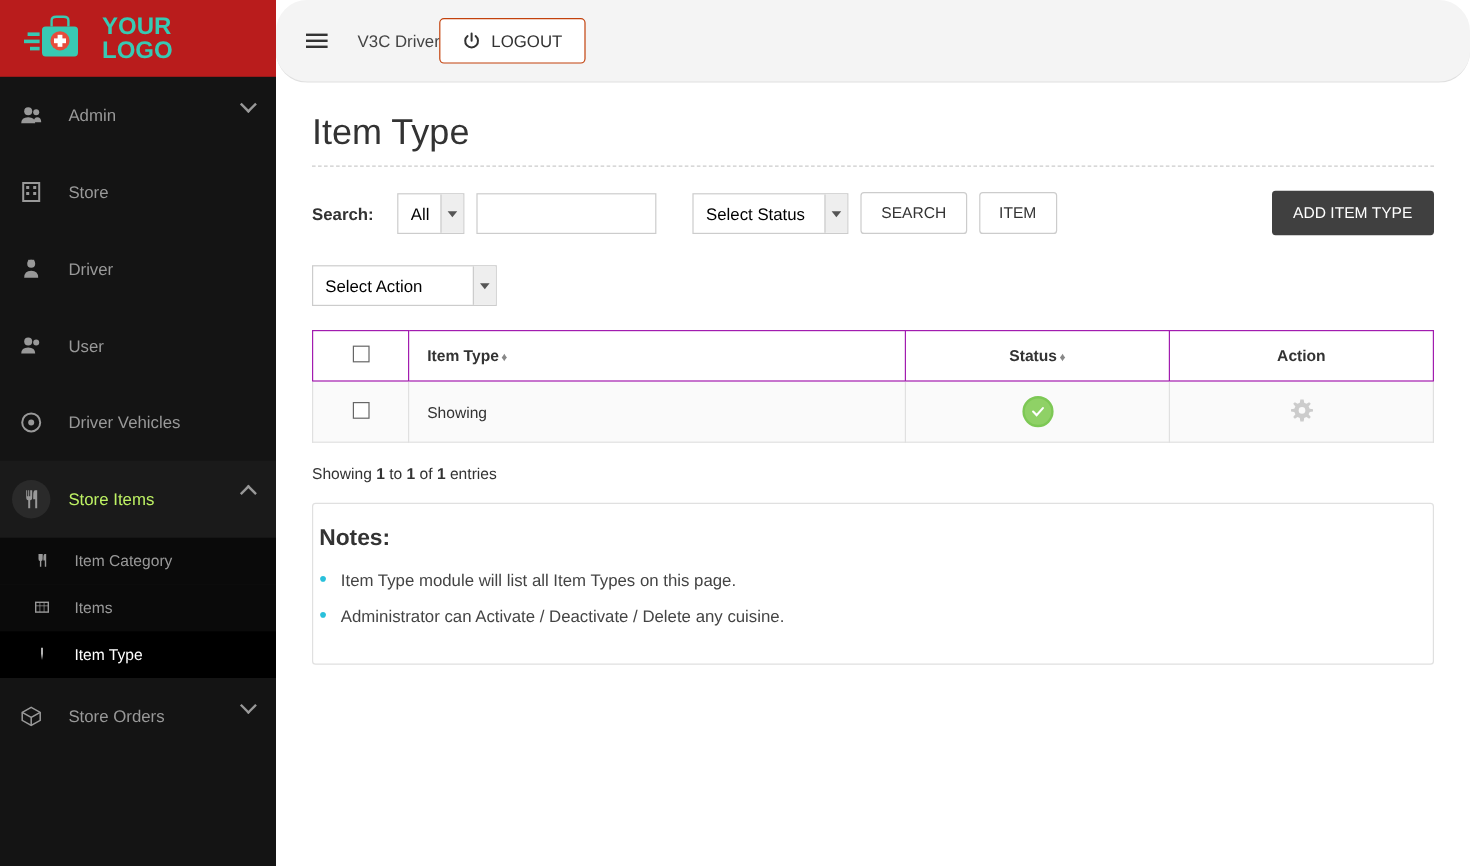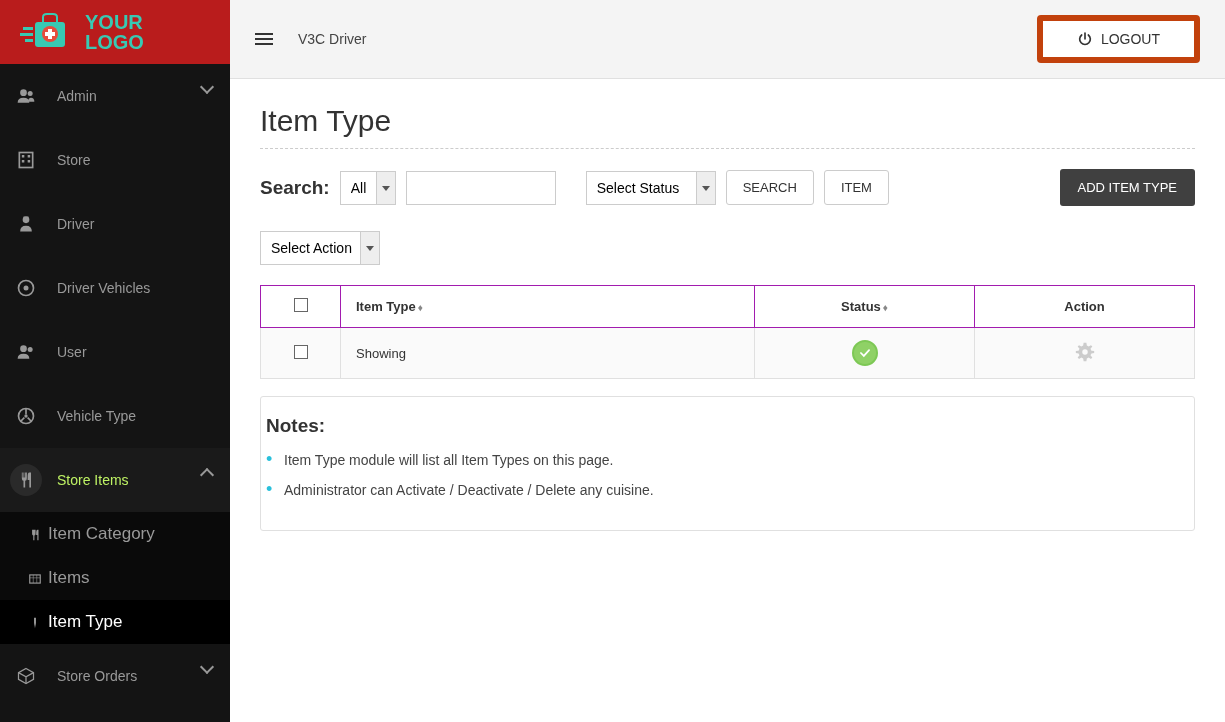--- a/index.html
+++ b/index.html
@@ -8,42 +8,42 @@
 .logo-area { background: #b91c1c; padding: 12px 15px; display: flex; gap: 10px; }
 .logo-icon { width: 60px; height: 40px; display: flex; align-items: center; justify-content: center; }
 .logo-text { color: #38c9b3; font-size: 20px; font-weight: bold; line-height: 1; }
 .nav-item { padding: 16px 15px; display: flex; align-items: center; gap: 15px; color: #999; font-size: 14px; cursor: pointer; position: relative; }
 .nav-item.has-arrow::after { content: ''; position: absolute; right: 18px; width: 8px; height: 8px; border-right: 2px solid #999; border-bottom: 2px solid #999; transform: rotate(45deg); top: 18px; }
 .nav-item.expanded::after { transform: rotate(-135deg); top: 22px; }
 .nav-item.active { background: #1a1a1a; color: #fff; }
 .nav-item.active .nav-icon-wrap { background: #2a2a2a; border-radius: 50%; }
 .nav-icon-wrap { width: 32px; height: 32px; display: flex; align-items: center; justify-content: center; margin-left: -5px; }
 .nav-icon { width: 20px; height: 20px; fill: #999; }
-.sub-item { padding: 12px 15px 12px 28px; display: flex; align-items: center; gap: 6px; color: #999; font-size: 17px; cursor: pointer; background: #0a0a0a; }
+.sub-item { padding: 12px 15px 12px 28px; display: flex; align-items: flex-start; gap: 20px; color: #999; font-size: 13px; cursor: pointer; background: #0a0a0a; }
 .sub-item.active { color: #fff; background: #000; }
 .sub-icon { width: 14px; height: 14px; display: inline-block; }
 .main { margin-left: 230px; height: 100%; overflow-y: auto; }
-.topbar { background: #f4f4f4; border-bottom: 1px solid #e0e0e0; padding: 15px 25px; display: flex; align-items: center; justify-content: space-between; }
+.topbar { background: #f4f4f4; border-bottom: 1px solid #e0e0e0; padding: 15px 25px; display: flex; align-items: center; justify-content: flex-start; border-radius: 26px; }
 .topbar-left { display: flex; align-items: center; gap: 25px; }
 .hamburger { cursor: pointer; }
 .hamburger-line { width: 18px; height: 2px; background: #333; margin: 3px 0; }
 .breadcrumb { color: #444; font-size: 14px; }
-.logout-btn { background: #fff; border: 6px solid #c2410c; border-radius: 4px; padding: 10px 34px; font-size: 14px; color: #333; cursor: pointer; display: flex; align-items: center; gap: 8px; }
+.logout-btn { background: #fff; border: 1px solid #c2410c; border-radius: 4px; padding: 10px 18px; font-size: 14px; color: #333; cursor: pointer; display: flex; align-items: center; gap: 8px; }
 .content { padding: 25px 30px; }
 .page-title { font-size: 30px; color: #333; font-weight: 500; margin-bottom: 10px; }
 .divider { border-top: 1px dashed #ccc; margin-bottom: 20px; }
 .search-row { display: flex; align-items: center; gap: 10px; margin-bottom: 25px; }
-.search-label { font-weight: bold; font-size: 19px; color: #333; }
+.search-label { font-weight: bold; font-size: 14px; color: #333; margin-right: 10px; }
 .select-box { border: 1px solid #ccc; background: #fff; padding: 8px 10px; font-size: 14px; appearance: none; position: relative; }
 .select-wrap { position: relative; display: inline-block; }
 .select-wrap::after { content: ''; position: absolute; right: 1px; top: 1px; bottom: 1px; width: 18px; background: #eee; border-left: 1px solid #ccc; pointer-events: none; }
 .select-wrap::before { content: ''; position: absolute; right: 6px; top: 50%; width: 0; height: 0; border-left: 4px solid transparent; border-right: 4px solid transparent; border-top: 5px solid #555; z-index: 2; pointer-events: none; margin-top: -2px; }
 .select-all { width: 56px; }
 .select-status { width: 130px; }
-.select-action { width: 120px; }
+.select-action { width: 154px; }
 .text-input { border: 1px solid #ccc; padding: 8px 10px; font-size: 14px; width: 150px; }
 .btn { border: 1px solid #ccc; background: #fff; padding: 9px 16px; font-size: 13px; cursor: pointer; border-radius: 3px; color: #333; }
 .btn-primary { background: #404040; color: #fff; border: none; padding: 11px 18px; font-size: 13px; border-radius: 3px; cursor: pointer; margin-left: auto; }
 .action-select-row { margin-bottom: 20px; }
 .table { width: 100%; border-collapse: collapse; border: 1px solid #e0e0e0; }
 .table th { background: #fff; border: 1px solid #a21caf; padding: 12px 15px; text-align: left; font-size: 13px; color: #333; font-weight: bold; }
 .table td { border: 1px solid #e0e0e0; padding: 12px 15px; font-size: 13px; color: #333; background: #fafafa; }
 .table th.center, .table td.center { text-align: center; }
 .checkbox { width: 14px; height: 14px; border: 1.5px solid #666; display: inline-block; background: #fff; cursor: pointer; }
 .sort-icon { font-size: 10px; color: #888; margin-left: 2px; }
@@ -112,50 +112,38 @@
           <path d="M5 21 Q5 14 12 14 Q19 14 19 21 Z" fill="#999"></path>
           <rect x="9" y="3" width="6" height="2" fill="#999"></rect>
         </svg>
       </span>
     <span>Driver</span>
   </div>
 
   <div class="nav-item">
     <span class="nav-icon-wrap">
         <svg class="nav-icon" viewBox="0 0 24 24">
-          <circle cx="12" cy="12" r="9" fill="none" stroke="#999" stroke-width="2"></circle>
-          <circle cx="12" cy="12" r="3" fill="#999"></circle>
-        </svg>
-      </span>
-    <span>Driver Vehicles</span>
-  </div>
-
-  <div class="nav-item">
-    <span class="nav-icon-wrap">
-        <svg class="nav-icon" viewBox="0 0 24 24">
           <circle cx="9" cy="8" r="4" fill="#999"></circle>
           <path d="M2 20 Q2 14 9 14 Q16 14 16 20 Z" fill="#999"></path>
           <circle cx="17" cy="9" r="3" fill="#999"></circle>
         </svg>
       </span>
     <span>User</span>
   </div>
 
   <div class="nav-item">
     <span class="nav-icon-wrap">
         <svg class="nav-icon" viewBox="0 0 24 24">
           <circle cx="12" cy="12" r="9" fill="none" stroke="#999" stroke-width="2"></circle>
-          <circle cx="12" cy="12" r="2" fill="#999"></circle>
-          <line x1="12" y1="3" x2="12" y2="10" stroke="#999" stroke-width="2"></line>
-          <line x1="6" y1="18" x2="10" y2="14" stroke="#999" stroke-width="2"></line>
-          <line x1="18" y1="18" x2="14" y2="14" stroke="#999" stroke-width="2"></line>
-        </svg>
-      </span>
-    <span>Vehicle Type</span>
-  </div>
+          <circle cx="12" cy="12" r="3" fill="#999"></circle>
+        </svg>
+      </span>
+    <span>Driver Vehicles</span>
+  </div>
+
 
   <div class="nav-item has-arrow expanded active">
     <span class="nav-icon-wrap">
         <svg class="nav-icon" viewBox="0 0 24 24" fill="#fff">
           <path d="M7 3 L7 10 Q7 13 9 13 L9 21 L11 21 L11 13 Q13 13 13 10 L13 3 L11 3 L11 9 L10 9 L10 3 L9 3 L9 9 L8 9 L8 3 Z M16 3 Q14 3 14 8 L14 12 L16 12 L16 21 L18 21 L18 3 Z"></path>
         </svg>
       </span>
     <span style="color:#bef264">Store Items</span>
   </div>
 
@@ -255,20 +243,23 @@
           <td class="center">
             <svg class="gear-icon" viewBox="0 0 24 24">
                 <path d="M12 8 A4 4 0 1 1 12 16 A4 4 0 1 1 12 8 M12 2 L13.5 2 L14 5 L16 6 L18.5 4.5 L20 6 L18 8.5 L19 10.5 L22 11 L22 13 L19 13.5 L18 15.5 L20 18 L18.5 19.5 L16 18 L14 19 L13.5 22 L10.5 22 L10 19 L8 18 L5.5 19.5 L4 18 L6 15.5 L5 13.5 L2 13 L2 11 L5 10.5 L6 8.5 L4 6 L5.5 4.5 L8 6 L10 5 L10.5 2 Z" fill="#ccc"></path>
                 <circle cx="12" cy="12" r="3" fill="#fafafa"></circle>
               </svg>
           </td>
         </tr>
       </tbody>
     </table>
 
+    <div class="pagination-info">
+      <span>Showing </span><b>1</b><span> to </span><b>1</b><span> of </span><b>1</b><span> entries</span>
+    </div>
 
     <div class="notes-box">
       <div class="notes-title">Notes:</div>
       <ul class="notes-list">
         <li>Item Type module will list all Item Types on this page.</li>
         <li>Administrator can Activate / Deactivate / Delete any cuisine.</li>
       </ul>
     </div>
   </div>
 </div>

